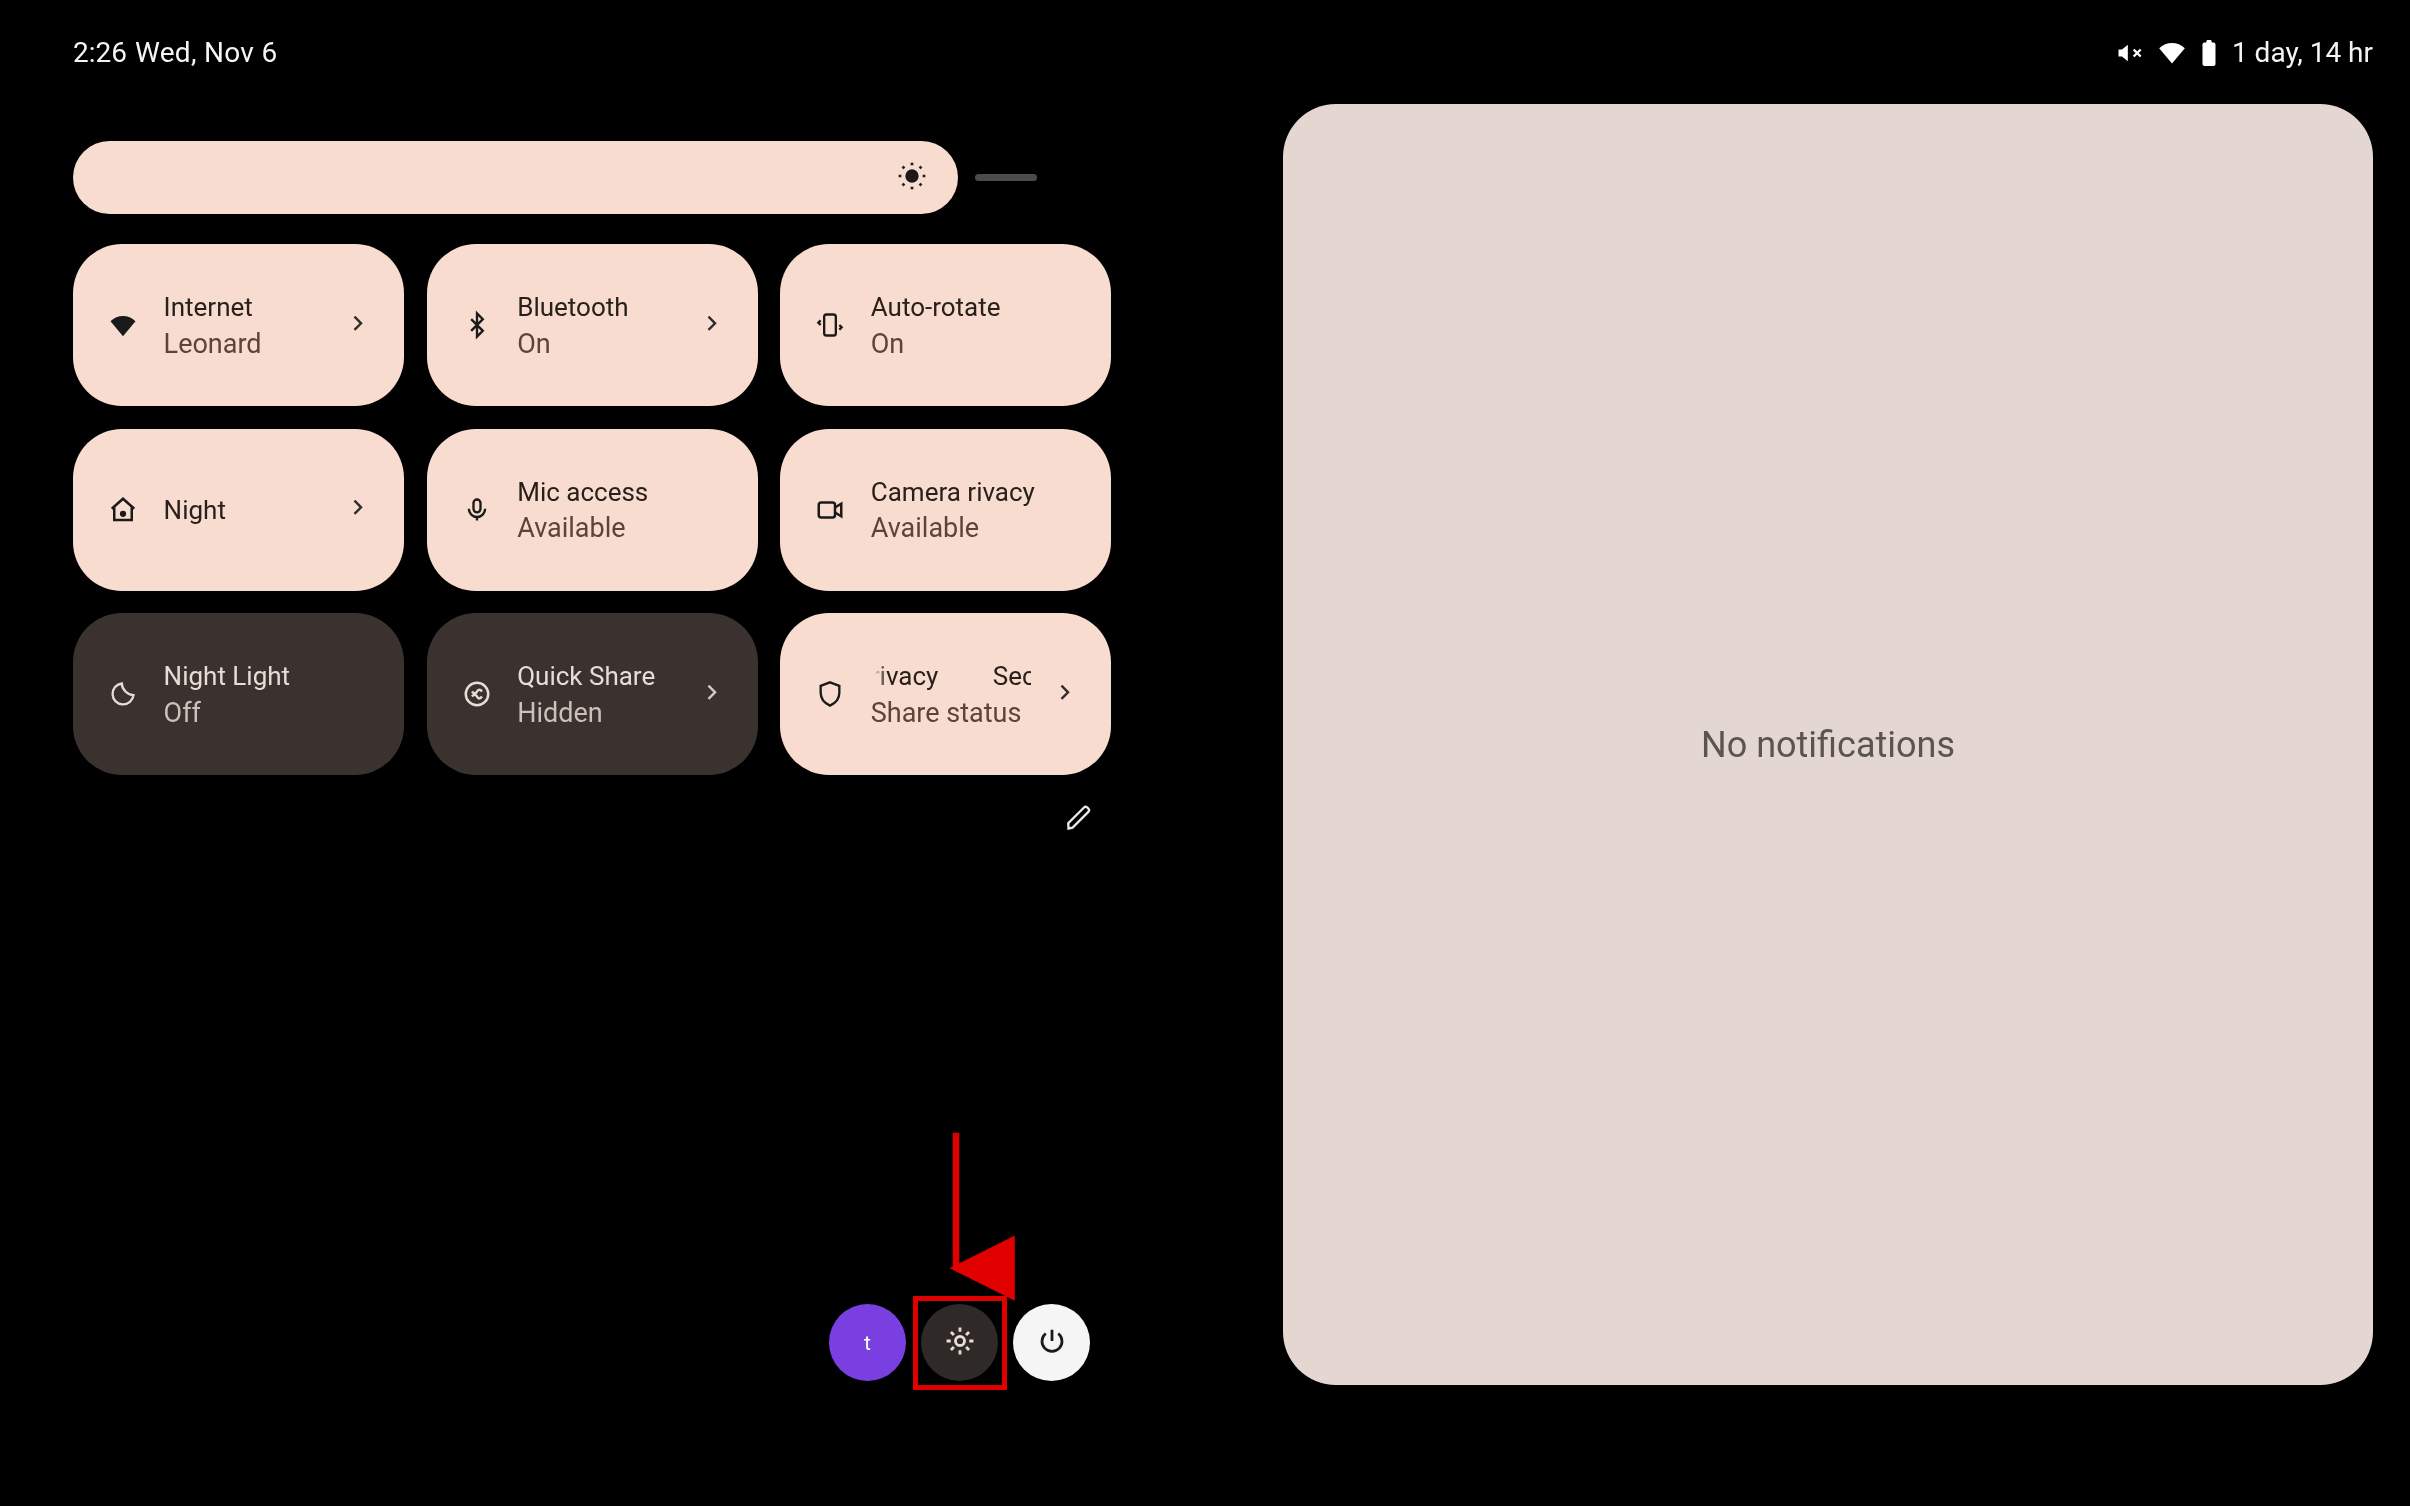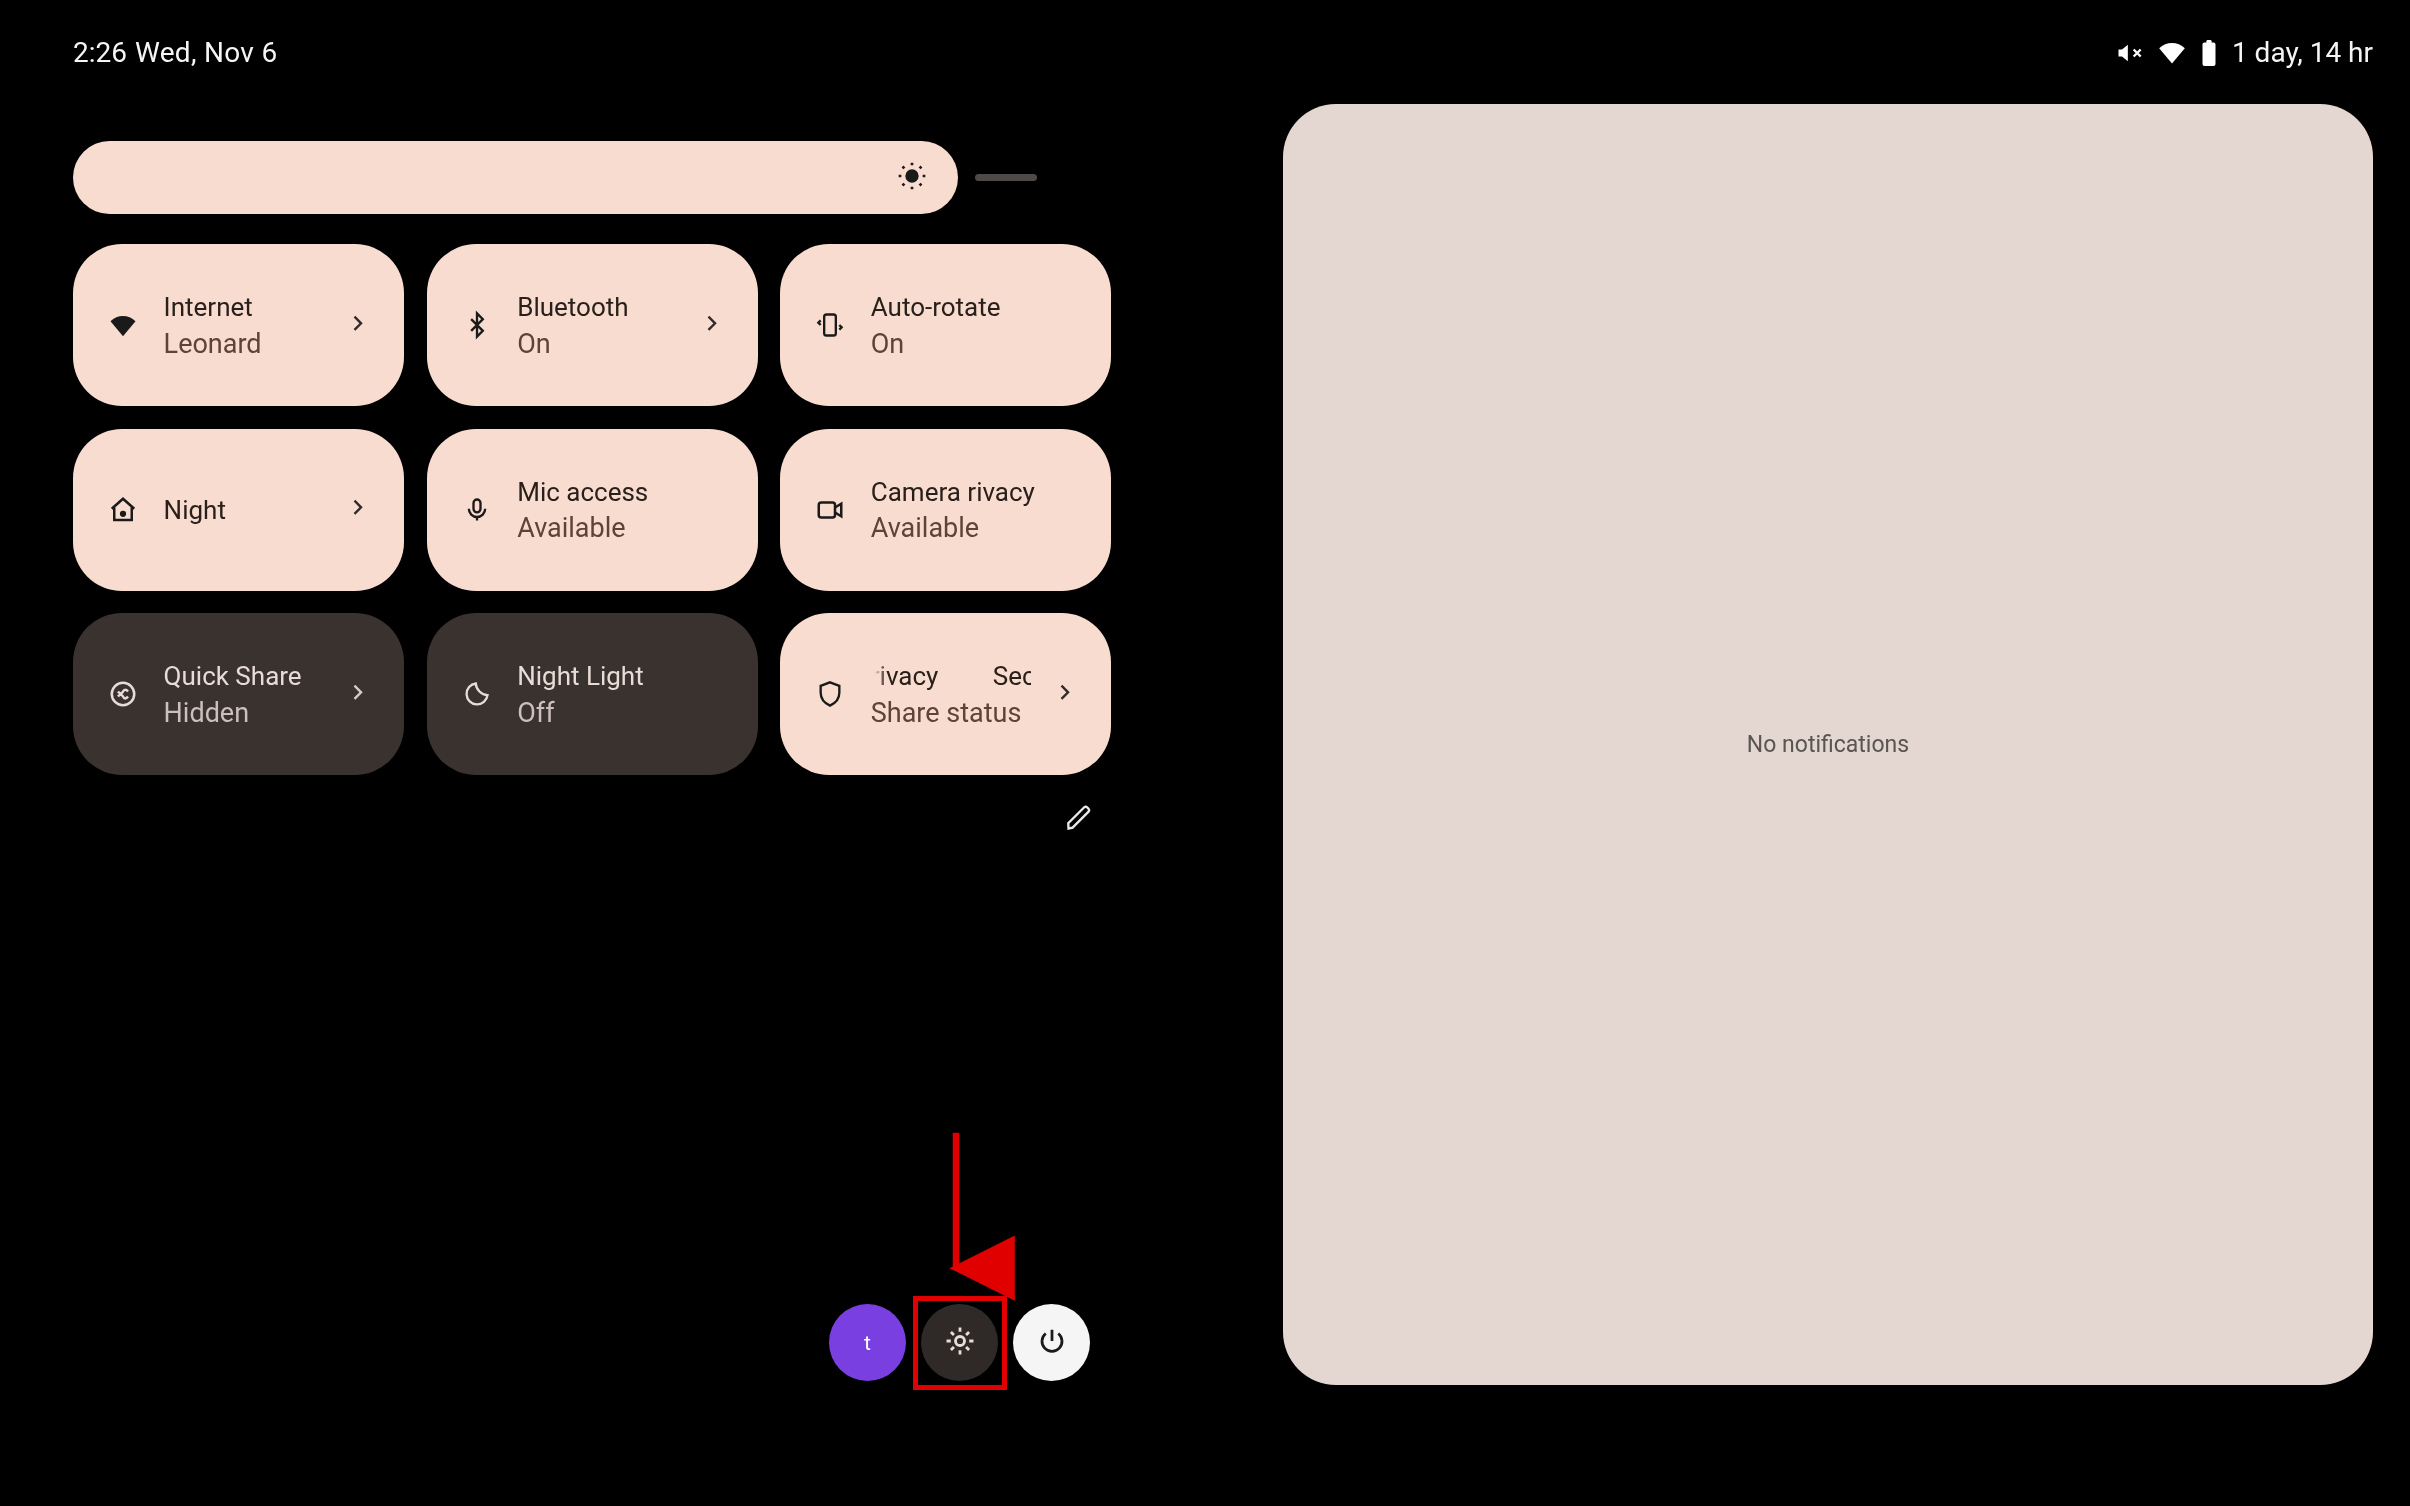--- a/index.html
+++ b/index.html
@@ -47,21 +47,21 @@
   .marquee{position:relative;height:30px;overflow:hidden;}
   .marquee span{position:absolute;white-space:nowrap;}
   .marquee .m1{left:0;   -webkit-mask:linear-gradient(90deg,transparent 0 3.8px,#000 15px);mask:linear-gradient(90deg,transparent 0 3.8px,#000 15px);}
   .marquee .m2{left:122px;-webkit-mask:linear-gradient(90deg,#000 0 38px,transparent 56px);mask:linear-gradient(90deg,#000 0 38px,transparent 56px);}
 
   .edit-row{display:flex;justify-content:flex-end;margin-top:22.6px;padding-right:7.5px;}
   .edit-btn{width:45px;height:45px;display:flex;align-items:center;justify-content:center;cursor:pointer;}
 
   
   .notif{position:absolute;right:38px;top:104px;width:1090px;height:1281px;background:var(--panel);border-radius:53px;display:flex;align-items:center;justify-content:center;}
-  .notif-text{font-size:23px;color:#5a554f;}
+  .notif-text{font-size:36px;color:#5a554f;}
 
   
   .bottom{position:absolute;left:829px;top:1304px;display:flex;gap:15px;align-items:center;}
   .chip{width:77px;height:77px;border-radius:50%;display:flex;align-items:center;justify-content:center;cursor:pointer;}
   .chip.user{background:var(--violet);color:#fff;font-size:21px;}
   .chip.settings{background:var(--chip-dark);position:relative;}
   .chip.power{background:var(--white);}
   .hl{position:absolute;inset:-8.5px;border:5.6px solid var(--red);border-radius:0;pointer-events:none;}
 
   
@@ -201,46 +201,46 @@
           </svg>
       </span>
       <div class="t-text">
         <div class="t-title">Camera rivacy</div>
         <div class="t-sub">Available</div>
       </div>
     </div>
 
     <div class="tile off">
       <span class="t-icon">
+        <svg width="28" height="28" viewBox="0 0 24 24" fill="none" stroke="#e9dcd6" stroke-width="2">
+            <path d="M21 13A9 9 0 1 1 11 3c0 5 5 10 10 10z"></path>
+          </svg>
+      </span>
+      <div class="t-text">
+        <div class="t-title">Night Light</div>
+        <div class="t-sub">Off</div>
+      </div>
+    </div>
+
+    <div class="tile off">
+      <span class="t-icon">
         <svg width="30" height="30" viewBox="0 0 24 24" fill="none" stroke="#e9dcd6" stroke-width="2">
             <circle cx="12" cy="12" r="9"></circle>
             <path d="M8 14c1.5-2 3-2 4 0s2.5 2 4 0M8 10c1.5 2 3 2 4 0s2.5-2 4 0"></path>
           </svg>
       </span>
       <div class="t-text">
         <div class="t-title">Quick Share</div>
         <div class="t-sub">Hidden</div>
       </div>
       <span class="t-chev">
         <svg width="22.6" height="22.6" viewBox="0 0 24 24" fill="none" stroke="#e9dcd6" stroke-width="2.5">
             <path d="M9 5l7 7-7 7"></path>
           </svg>
       </span>
-    </div>
-
-    <div class="tile off">
-      <span class="t-icon">
-        <svg width="28" height="28" viewBox="0 0 24 24" fill="none" stroke="#e9dcd6" stroke-width="2">
-            <path d="M21 13A9 9 0 1 1 11 3c0 5 5 10 10 10z"></path>
-          </svg>
-      </span>
-      <div class="t-text">
-        <div class="t-title">Night Light</div>
-        <div class="t-sub">Off</div>
-      </div>
     </div>
 
     <div class="tile on">
       <span class="t-icon">
         <svg width="28" height="28" viewBox="0 0 24 24" fill="none" stroke="#1a1a1a" stroke-width="2">
             <path d="M12 2l8 3v6c0 5-3.5 9-8 11-4.5-2-8-6-8-11V5l8-3z"></path>
           </svg>
       </span>
       <div class="t-text">
         <div class="marquee">

